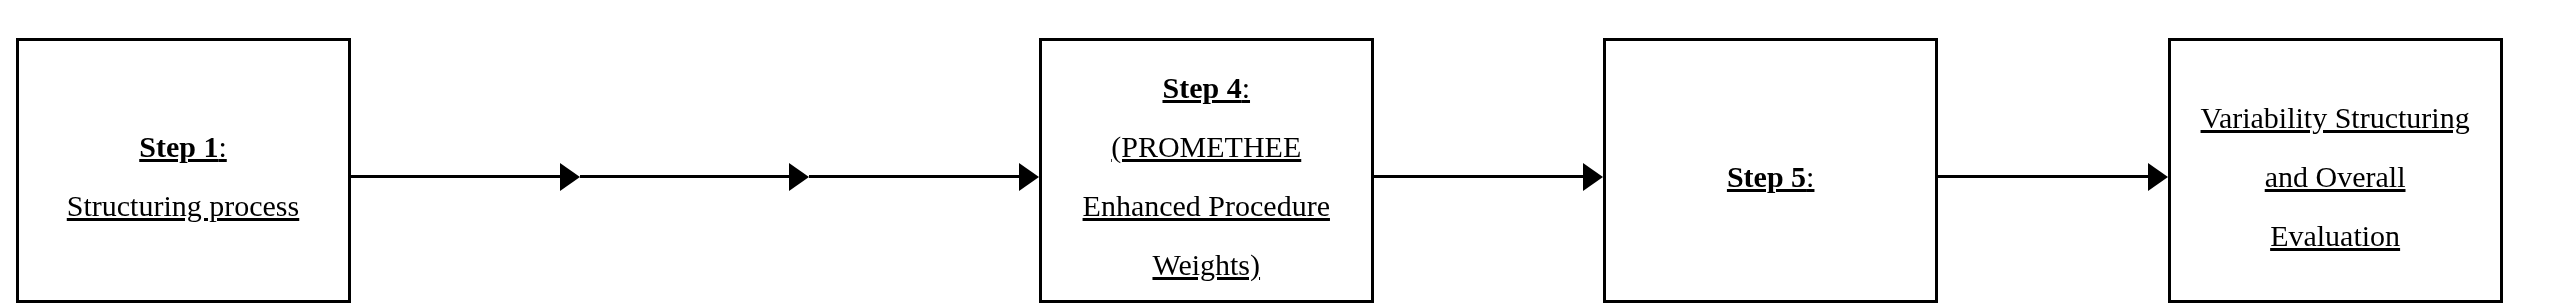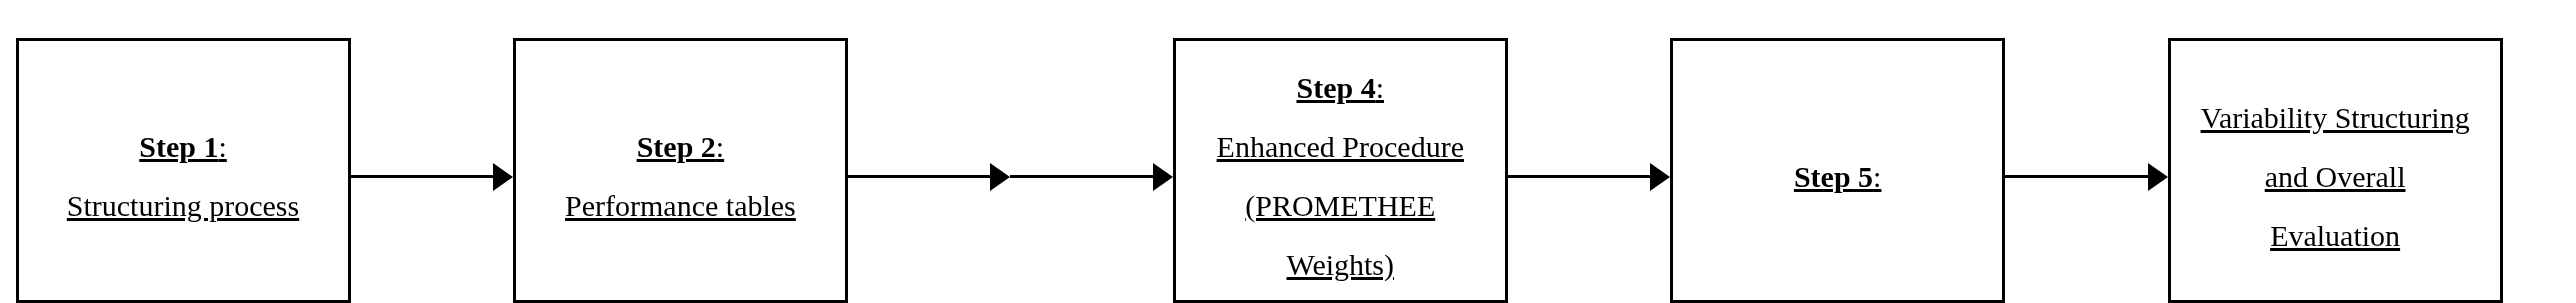--- a/index.html
+++ b/index.html
@@ -77,43 +77,37 @@
       <div class="line"><span class="step-label">Step 1</span><span>:</span></div>
       <div class="line">Structuring process</div>
     </div>
   </div>
 
   <div class="connector">
     <div class="shaft"></div>
     <div class="head"></div>
   </div>
 
-  <div class="box">
-    <div class="box-text">
-      <div class="line"><span class="step-label">Step 2</span><span>:</span></div>
-      <div class="line">Performance tables</div>
-    </div>
-  </div>
 
   <div class="connector">
     <div class="shaft"></div>
     <div class="head"></div>
   </div>
 
 
   <div class="connector">
     <div class="shaft"></div>
     <div class="head"></div>
   </div>
 
   <div class="box">
     <div class="box-text">
       <div class="line"><span class="step-label">Step 4</span><span>:</span></div>
+      <div class="line">(PROMETHEE</div>
       <div class="line">Enhanced Procedure</div>
-      <div class="line">(PROMETHEE</div>
       <div class="line">Weights)</div>
     </div>
   </div>
 
   <div class="connector">
     <div class="shaft"></div>
     <div class="head"></div>
   </div>
 
   <div class="box">

